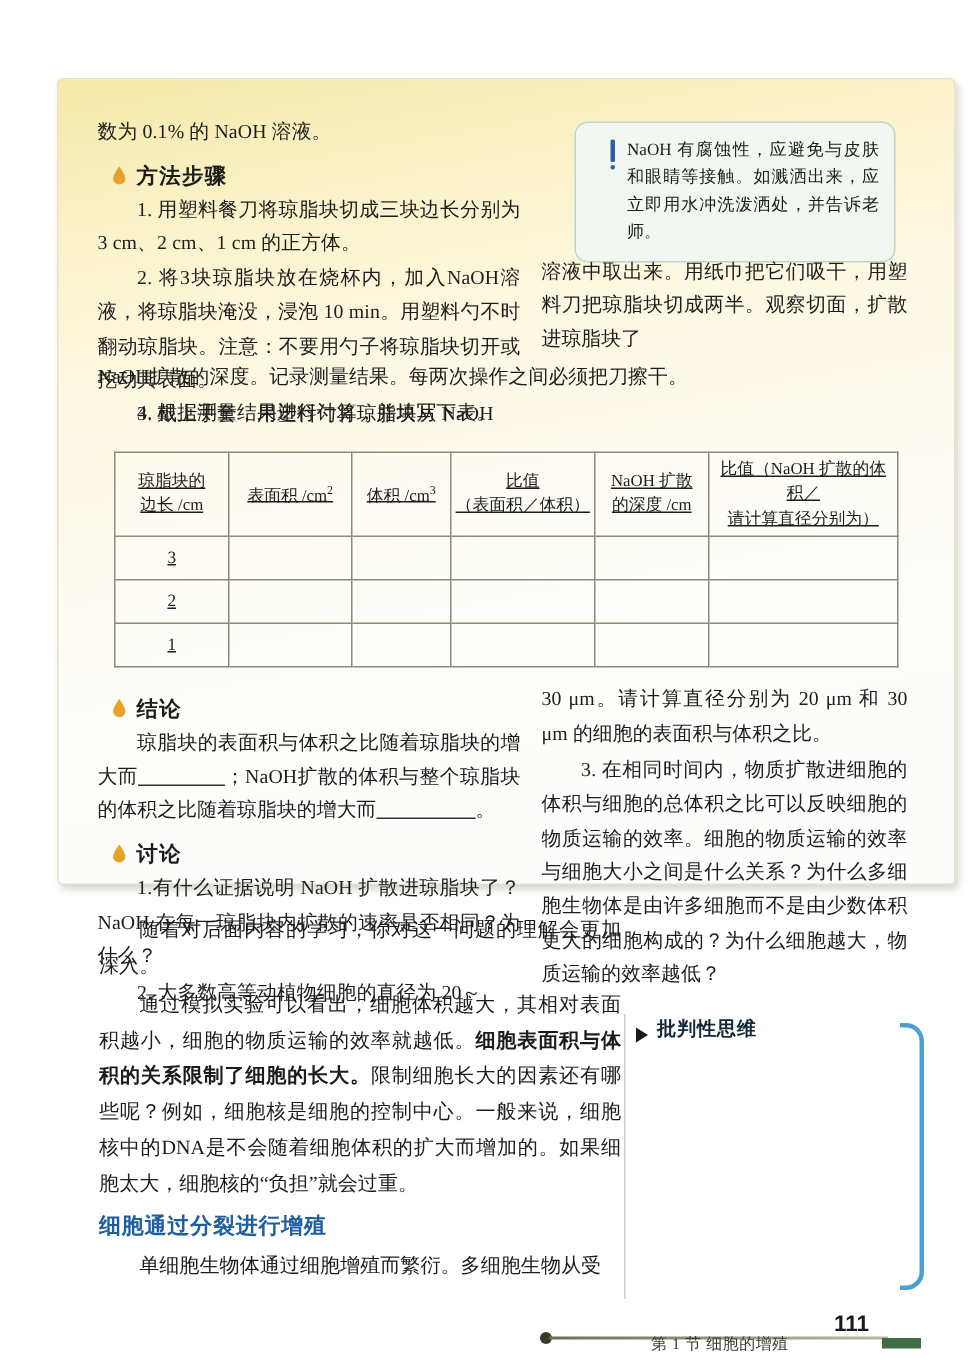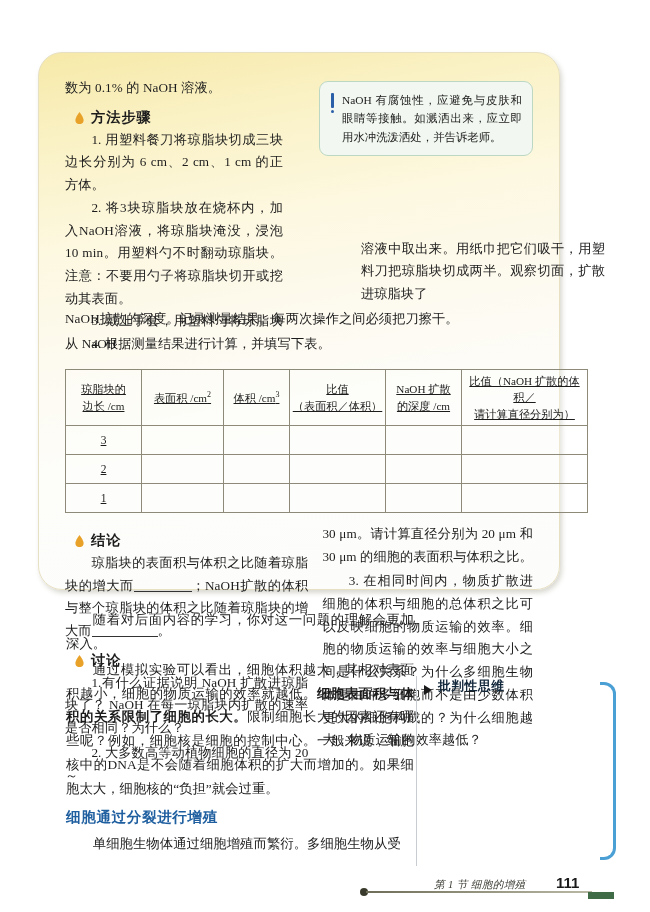--- a/index.html
+++ b/index.html
@@ -14,23 +14,23 @@
     overflow: hidden;
     font-family: "Liberation Serif", "DejaVu Serif", serif;
     color: #1c1c1c;
   }
 
   
   #activity-box {
     position: absolute;
     left: 38px;
     top: 52px;
-    width: 522px;
+    width: 599px;
     height: 538px;
-    border-radius: 24px;
+    border-radius: 4px;
     background: linear-gradient(170deg,
         #f6e9a8 0%,
         #faf1c4 14%,
         #fdf8e0 32%,
         #fdfaf0 50%,
         #fdfdfa 68%,
         #fcfcfb 100%);
     border: 1px solid #e7e0c2;
     box-shadow: 2px 3px 5px rgba(120,115,90,0.28);
     box-sizing: border-box;
@@ -89,21 +89,21 @@
     flex: 0 0 auto;
   }
 
   
   #warning-box {
     width: 214px;
     margin: 4px 0 8px 22px;
     background: #f2f8f1;
     border: 1px solid #bcd8c4;
     border-radius: 9px;
-    padding: 9px 10px 9px 8px;
+    padding: 9px 10px 9px 20px;
     display: flex;
     gap: 6px;
     box-sizing: border-box;
   }
   #warning-box .warn-text {
     font-size: 11.4px;
     line-height: 1.62;
     text-align: justify;
     margin: 0;
   }
@@ -276,26 +276,25 @@
     position: absolute;
     left: 0px;
     top: 12px;
     width: 8px; height: 8px;
     border-radius: 50%;
     background: #3a3a2c;
   }
   #footer-text {
     position: absolute;
     left: 74px;
-    top: 2px;
+    top: 13px;
     font-size: 10.6px;
     color: #3a3a33;
     font-family: "Liberation Serif", serif;
     letter-spacing: 0.4px;
-    font-style: italic;
   }
   #footer-page {
     position: absolute;
     left: 196px;
     top: -2px;
     font-family: "Liberation Sans", sans-serif;
     font-weight: bold;
     font-size: 15px;
     color: #1a1a1a;
     text-align: center;
@@ -324,21 +323,21 @@
 
         <div class="sub-head">
           <span class="drop-icon">
             <svg viewBox="0 0 9 12" width="9" height="12">
               <path d="M4.5 0 C4.5 0 8.6 5.5 8.6 8 A4.1 4.1 0 0 1 0.4 8 C0.4 5.5 4.5 0 4.5 0 Z" fill="#e8a22a"></path>
             </svg>
           </span>
           <span>方法步骤</span>
         </div>
 
-        <p class="ptext indent">1. 用塑料餐刀将琼脂块切成三块边长分别为 6 cm、2 cm、1 cm 的正方体。</p>
+        <p class="ptext indent">1. 用塑料餐刀将琼脂块切成三块边长分别为 3 cm、2 cm、1 cm 的正方体。</p>
         <p class="ptext indent">2. 将3块琼脂块放在烧杯内，加入NaOH溶液，将琼脂块淹没，浸泡 10 min。用塑料勺不时翻动琼脂块。注意：不要用勺子将琼脂块切开或挖动其表面。</p>
         <p class="ptext indent">3. 戴上手套，用塑料勺将琼脂块从 NaOH</p>
       </div>
 
       <div class="col-right">
         <div id="warning-box">
           <span class="bang">
             <i class="bar"></i>
               <i class="dot"></i>
           </span>

